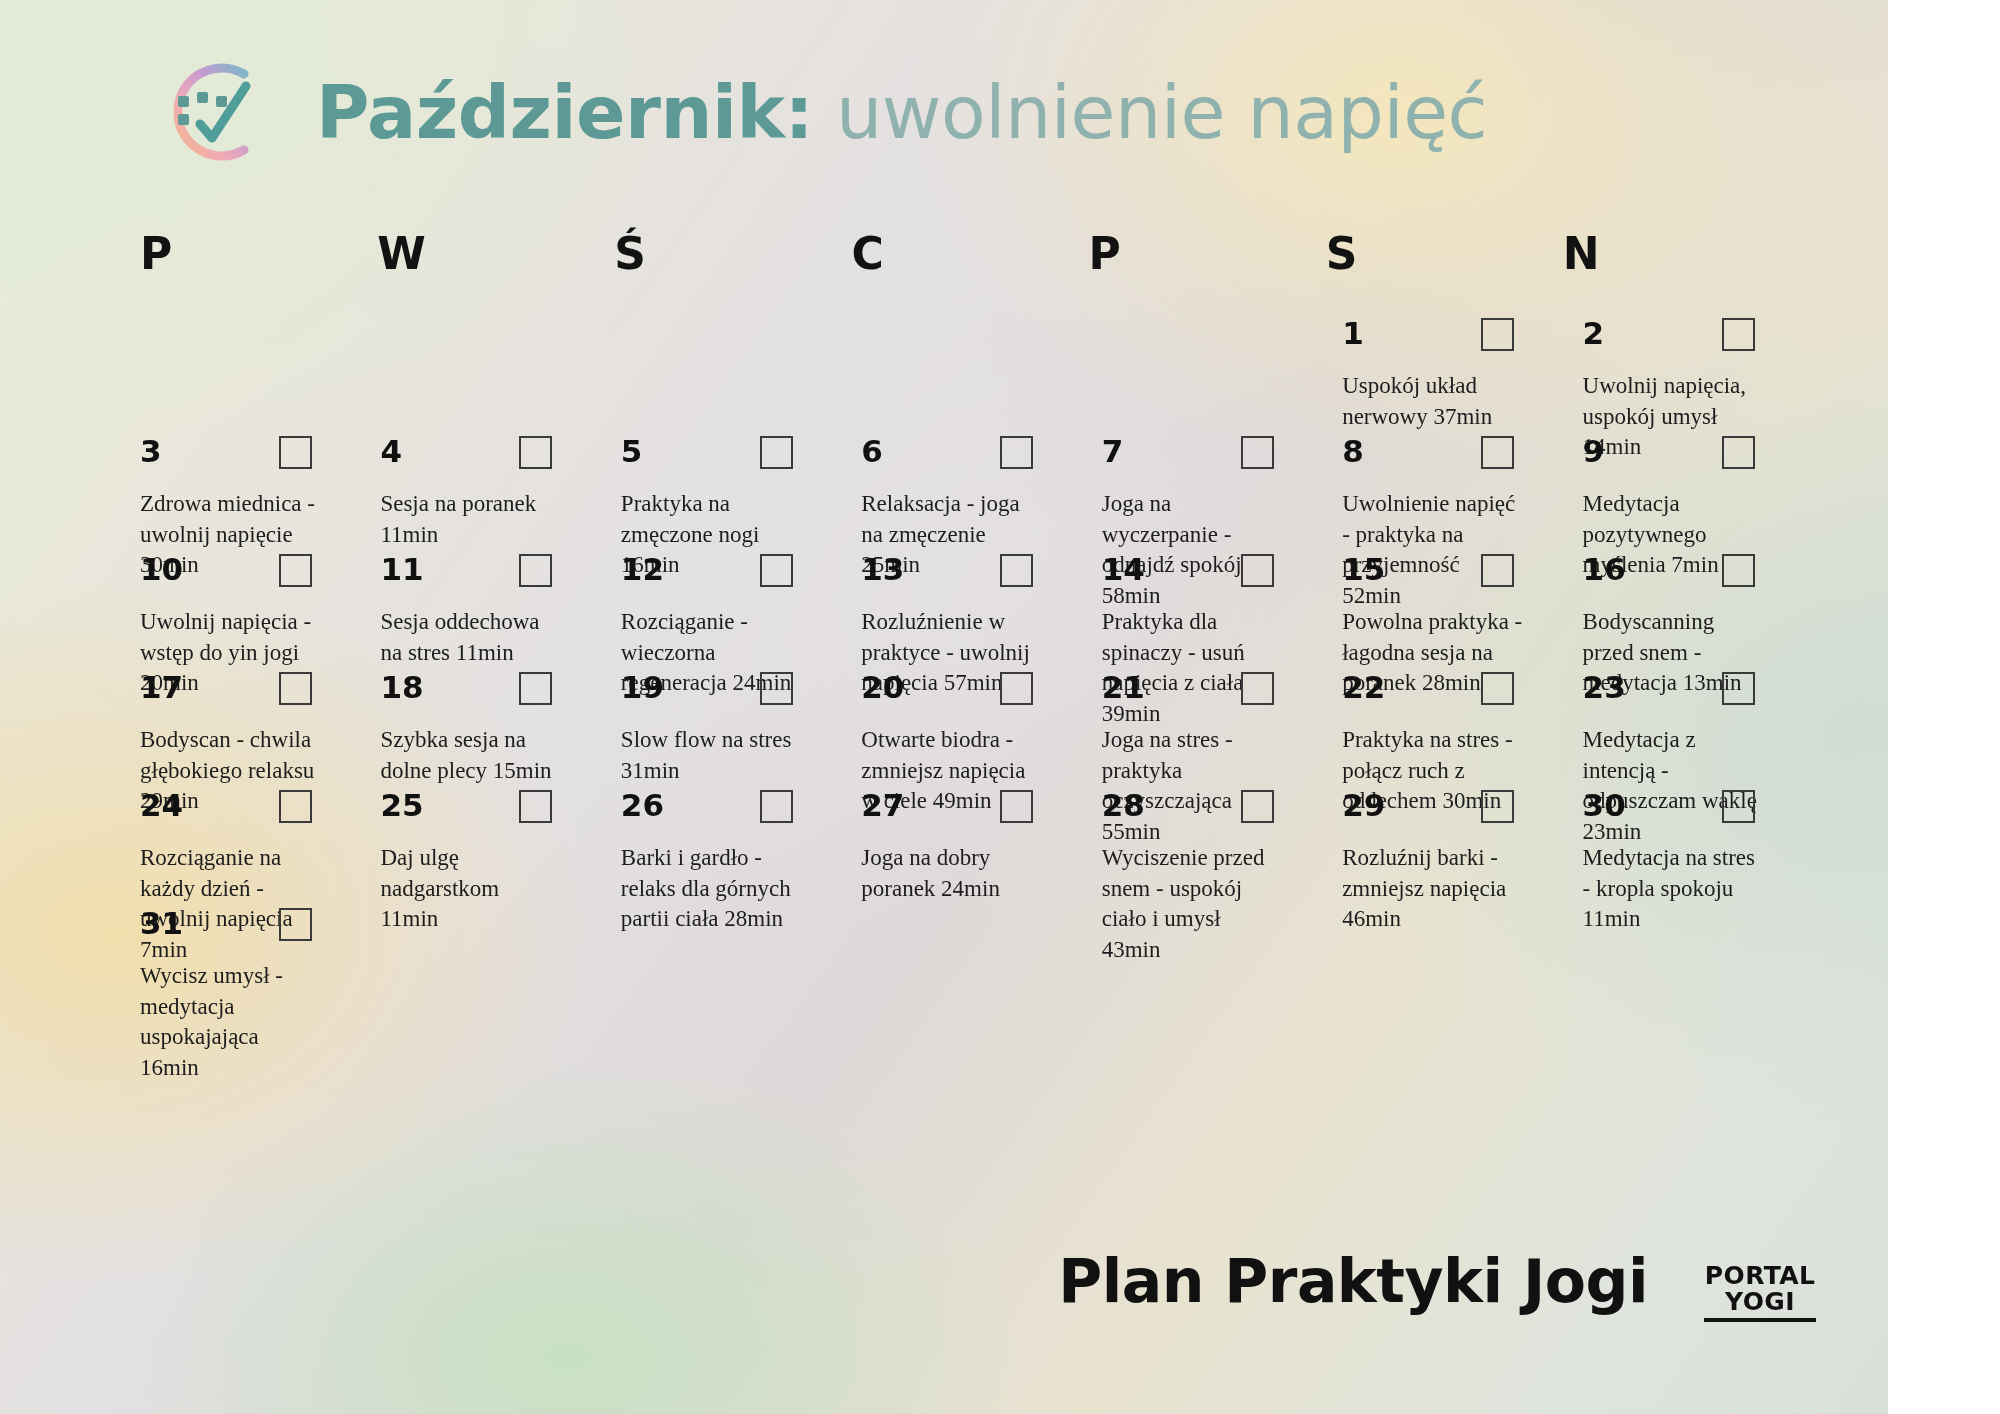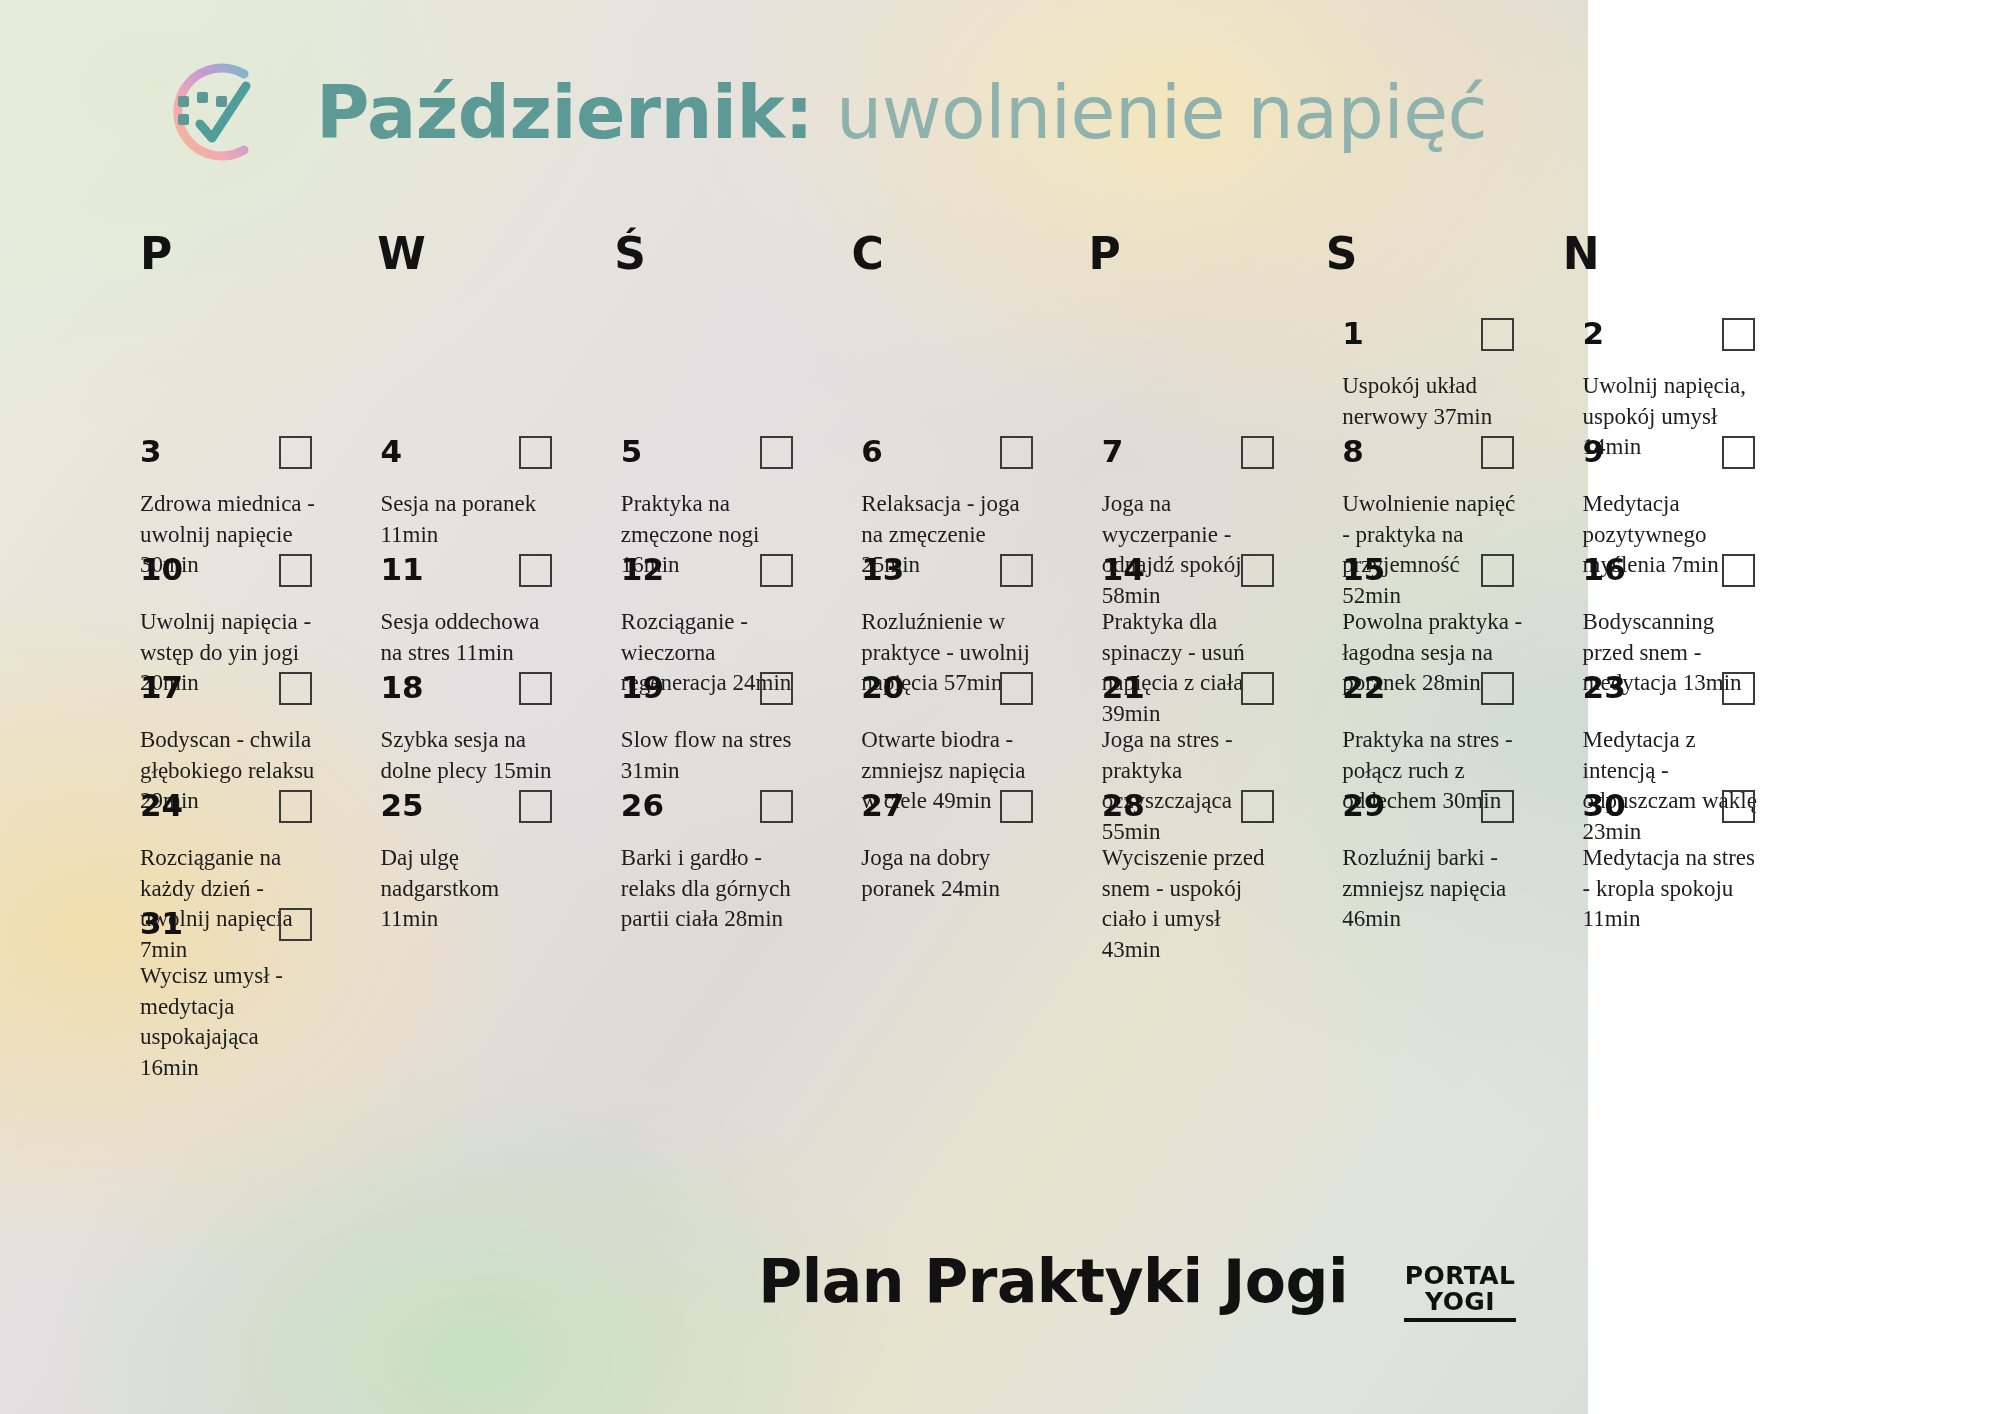--- a/index.html
+++ b/index.html
@@ -7,21 +7,21 @@
     padding: 0;
   }
   body {
     width: 2000px;
     height: 1414px;
     font-family: "Liberation Sans", sans-serif;
     overflow: hidden;
   }
   .page {
     position: relative;
-    width: 1588px;
+    width: 1888px;
     height: 1414px;
     box-sizing: border-box;
     background:
       radial-gradient(ellipse 700px 500px at 6% 66%, rgba(242,222,170,0.95) 0%, rgba(242,222,170,0) 70%),
       radial-gradient(ellipse 620px 420px at 30% 96%, rgba(196,226,190,0.85) 0%, rgba(196,226,190,0) 72%),
       radial-gradient(ellipse 700px 500px at 74% 8%, rgba(246,232,186,0.9) 0%, rgba(246,232,186,0) 70%),
       radial-gradient(ellipse 760px 560px at 99% 52%, rgba(206,220,212,0.9) 0%, rgba(206,220,212,0) 72%),
       radial-gradient(ellipse 640px 520px at 50% 40%, rgba(229,226,226,0.75) 0%, rgba(229,226,226,0) 70%),
       radial-gradient(ellipse 700px 500px at 10% 6%, rgba(226,234,214,0.9) 0%, rgba(226,234,214,0) 70%),
       linear-gradient(125deg, #e6eedc 0%, #e8e6da 18%, #e3e0e2 38%, #ded9d8 55%, #e8e3cf 72%, #dfe4dd 88%, #d9e0d9 100%);

